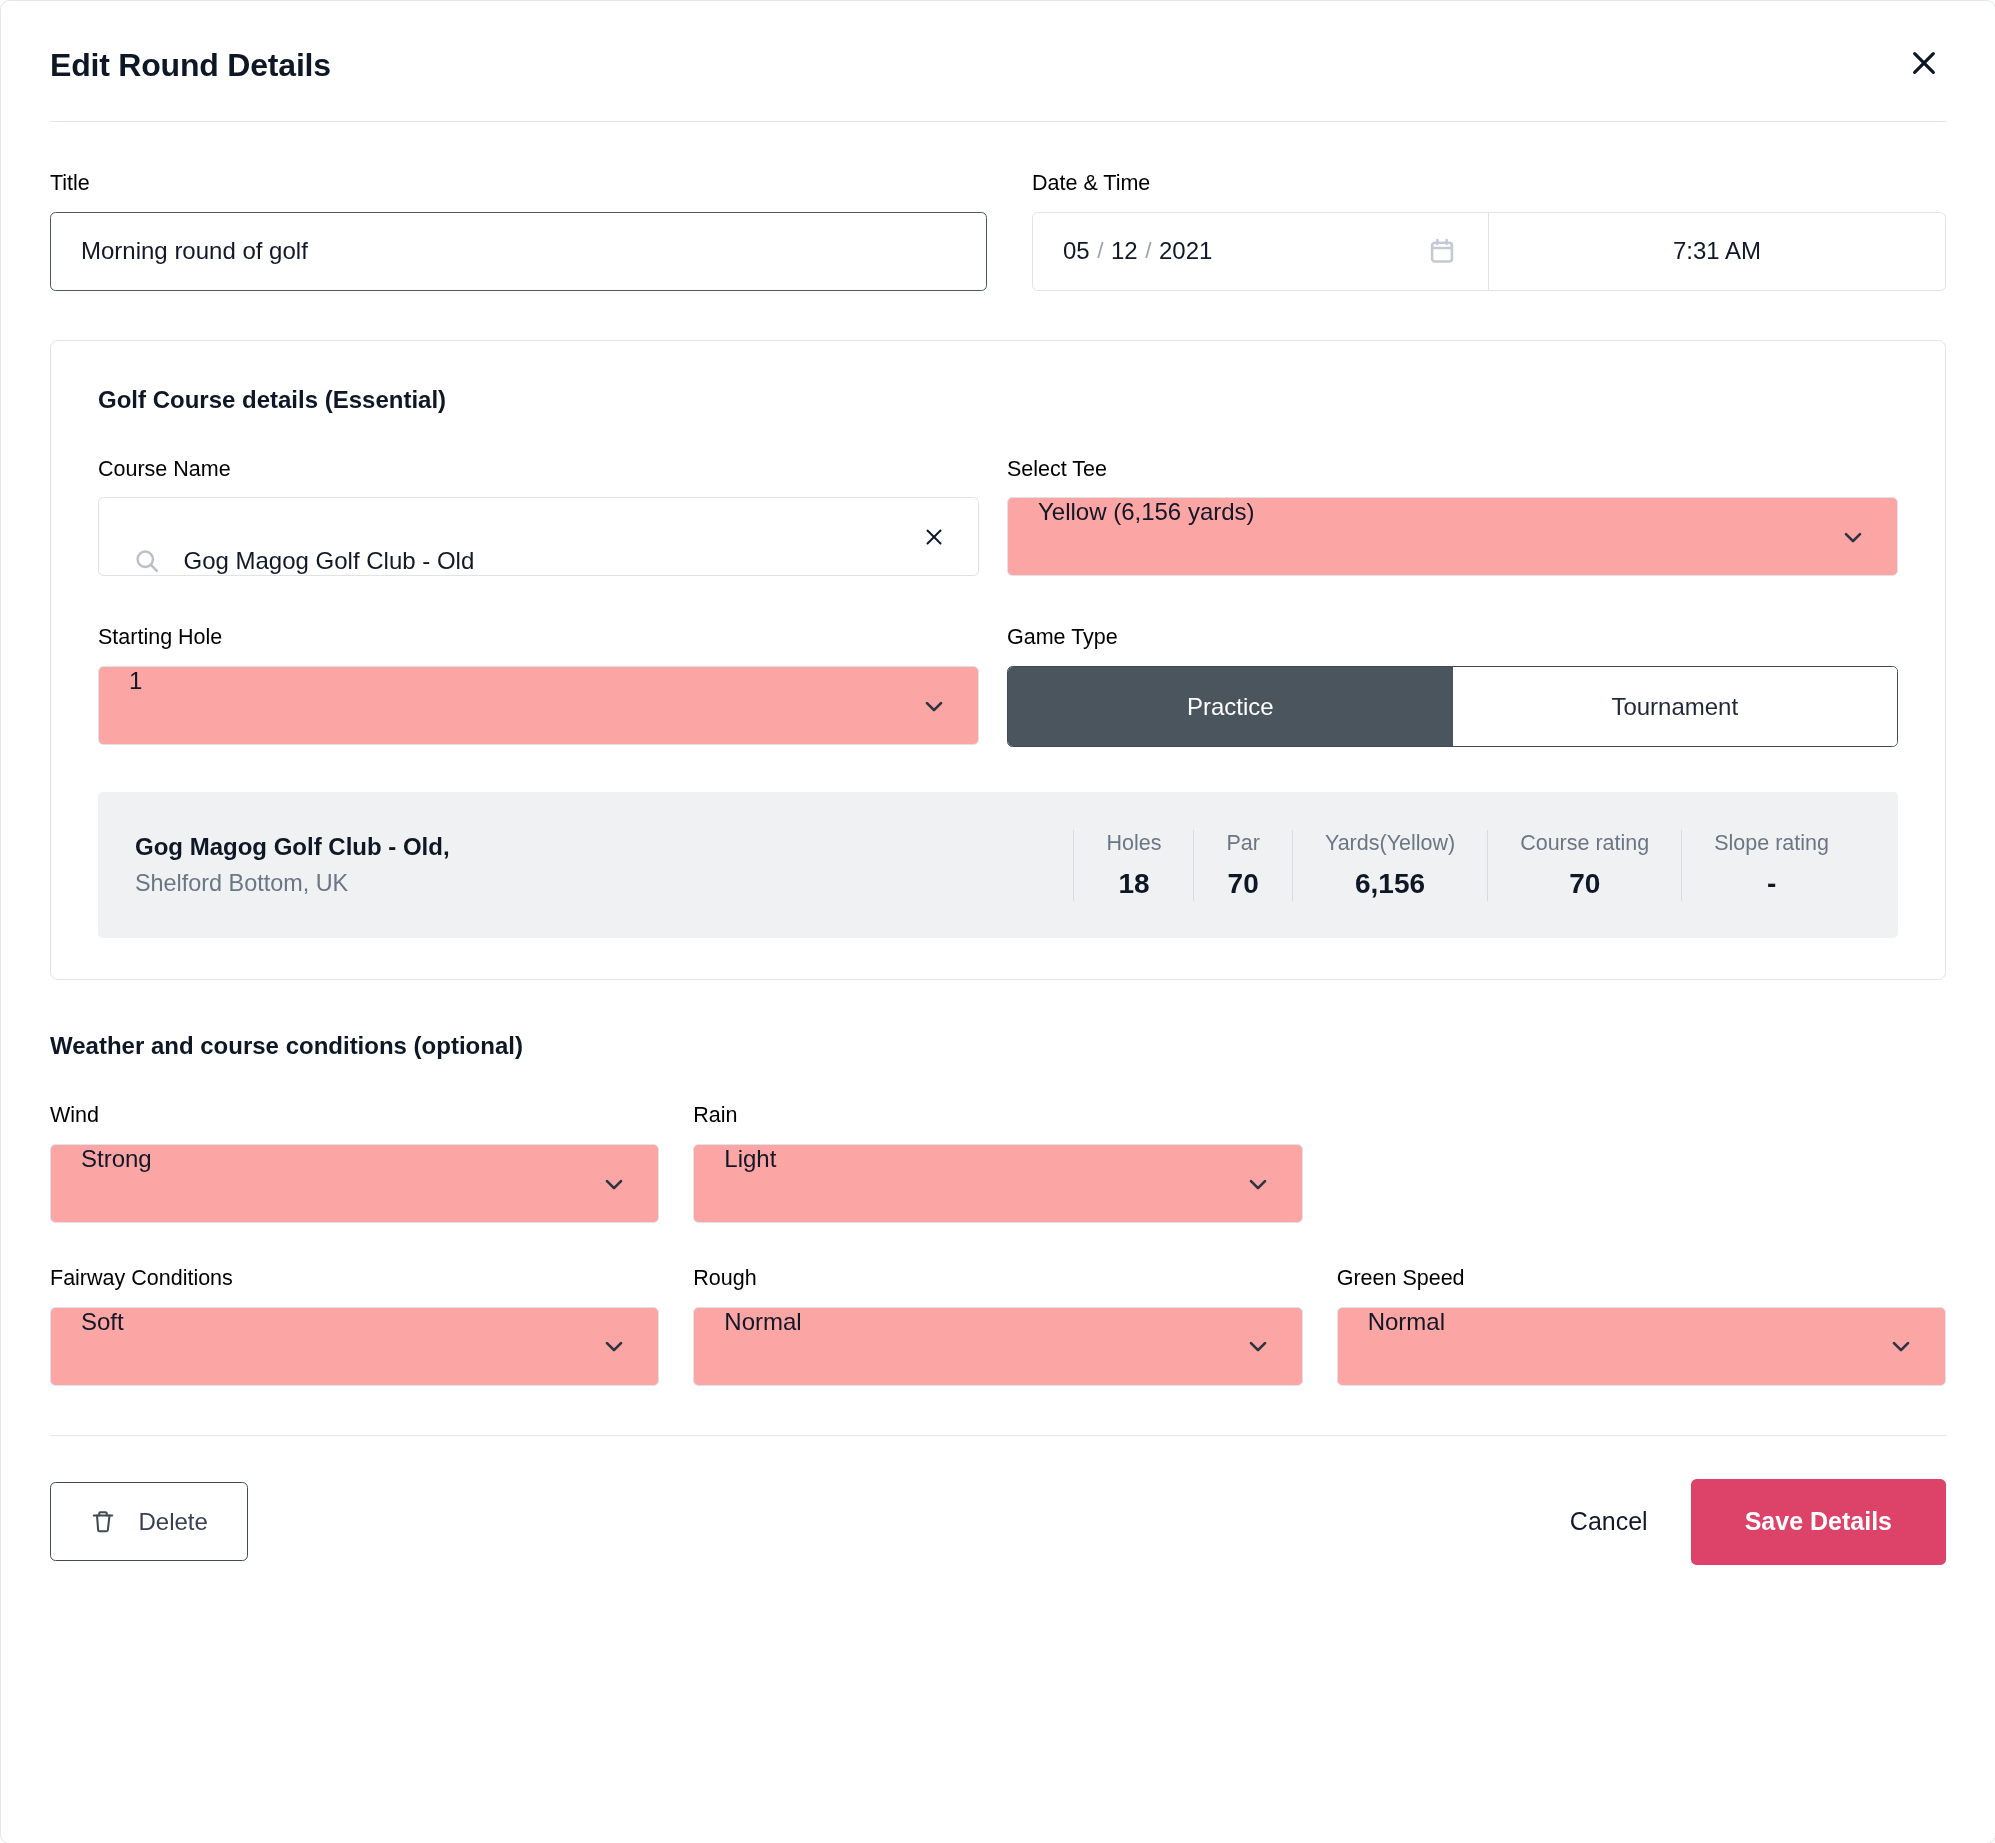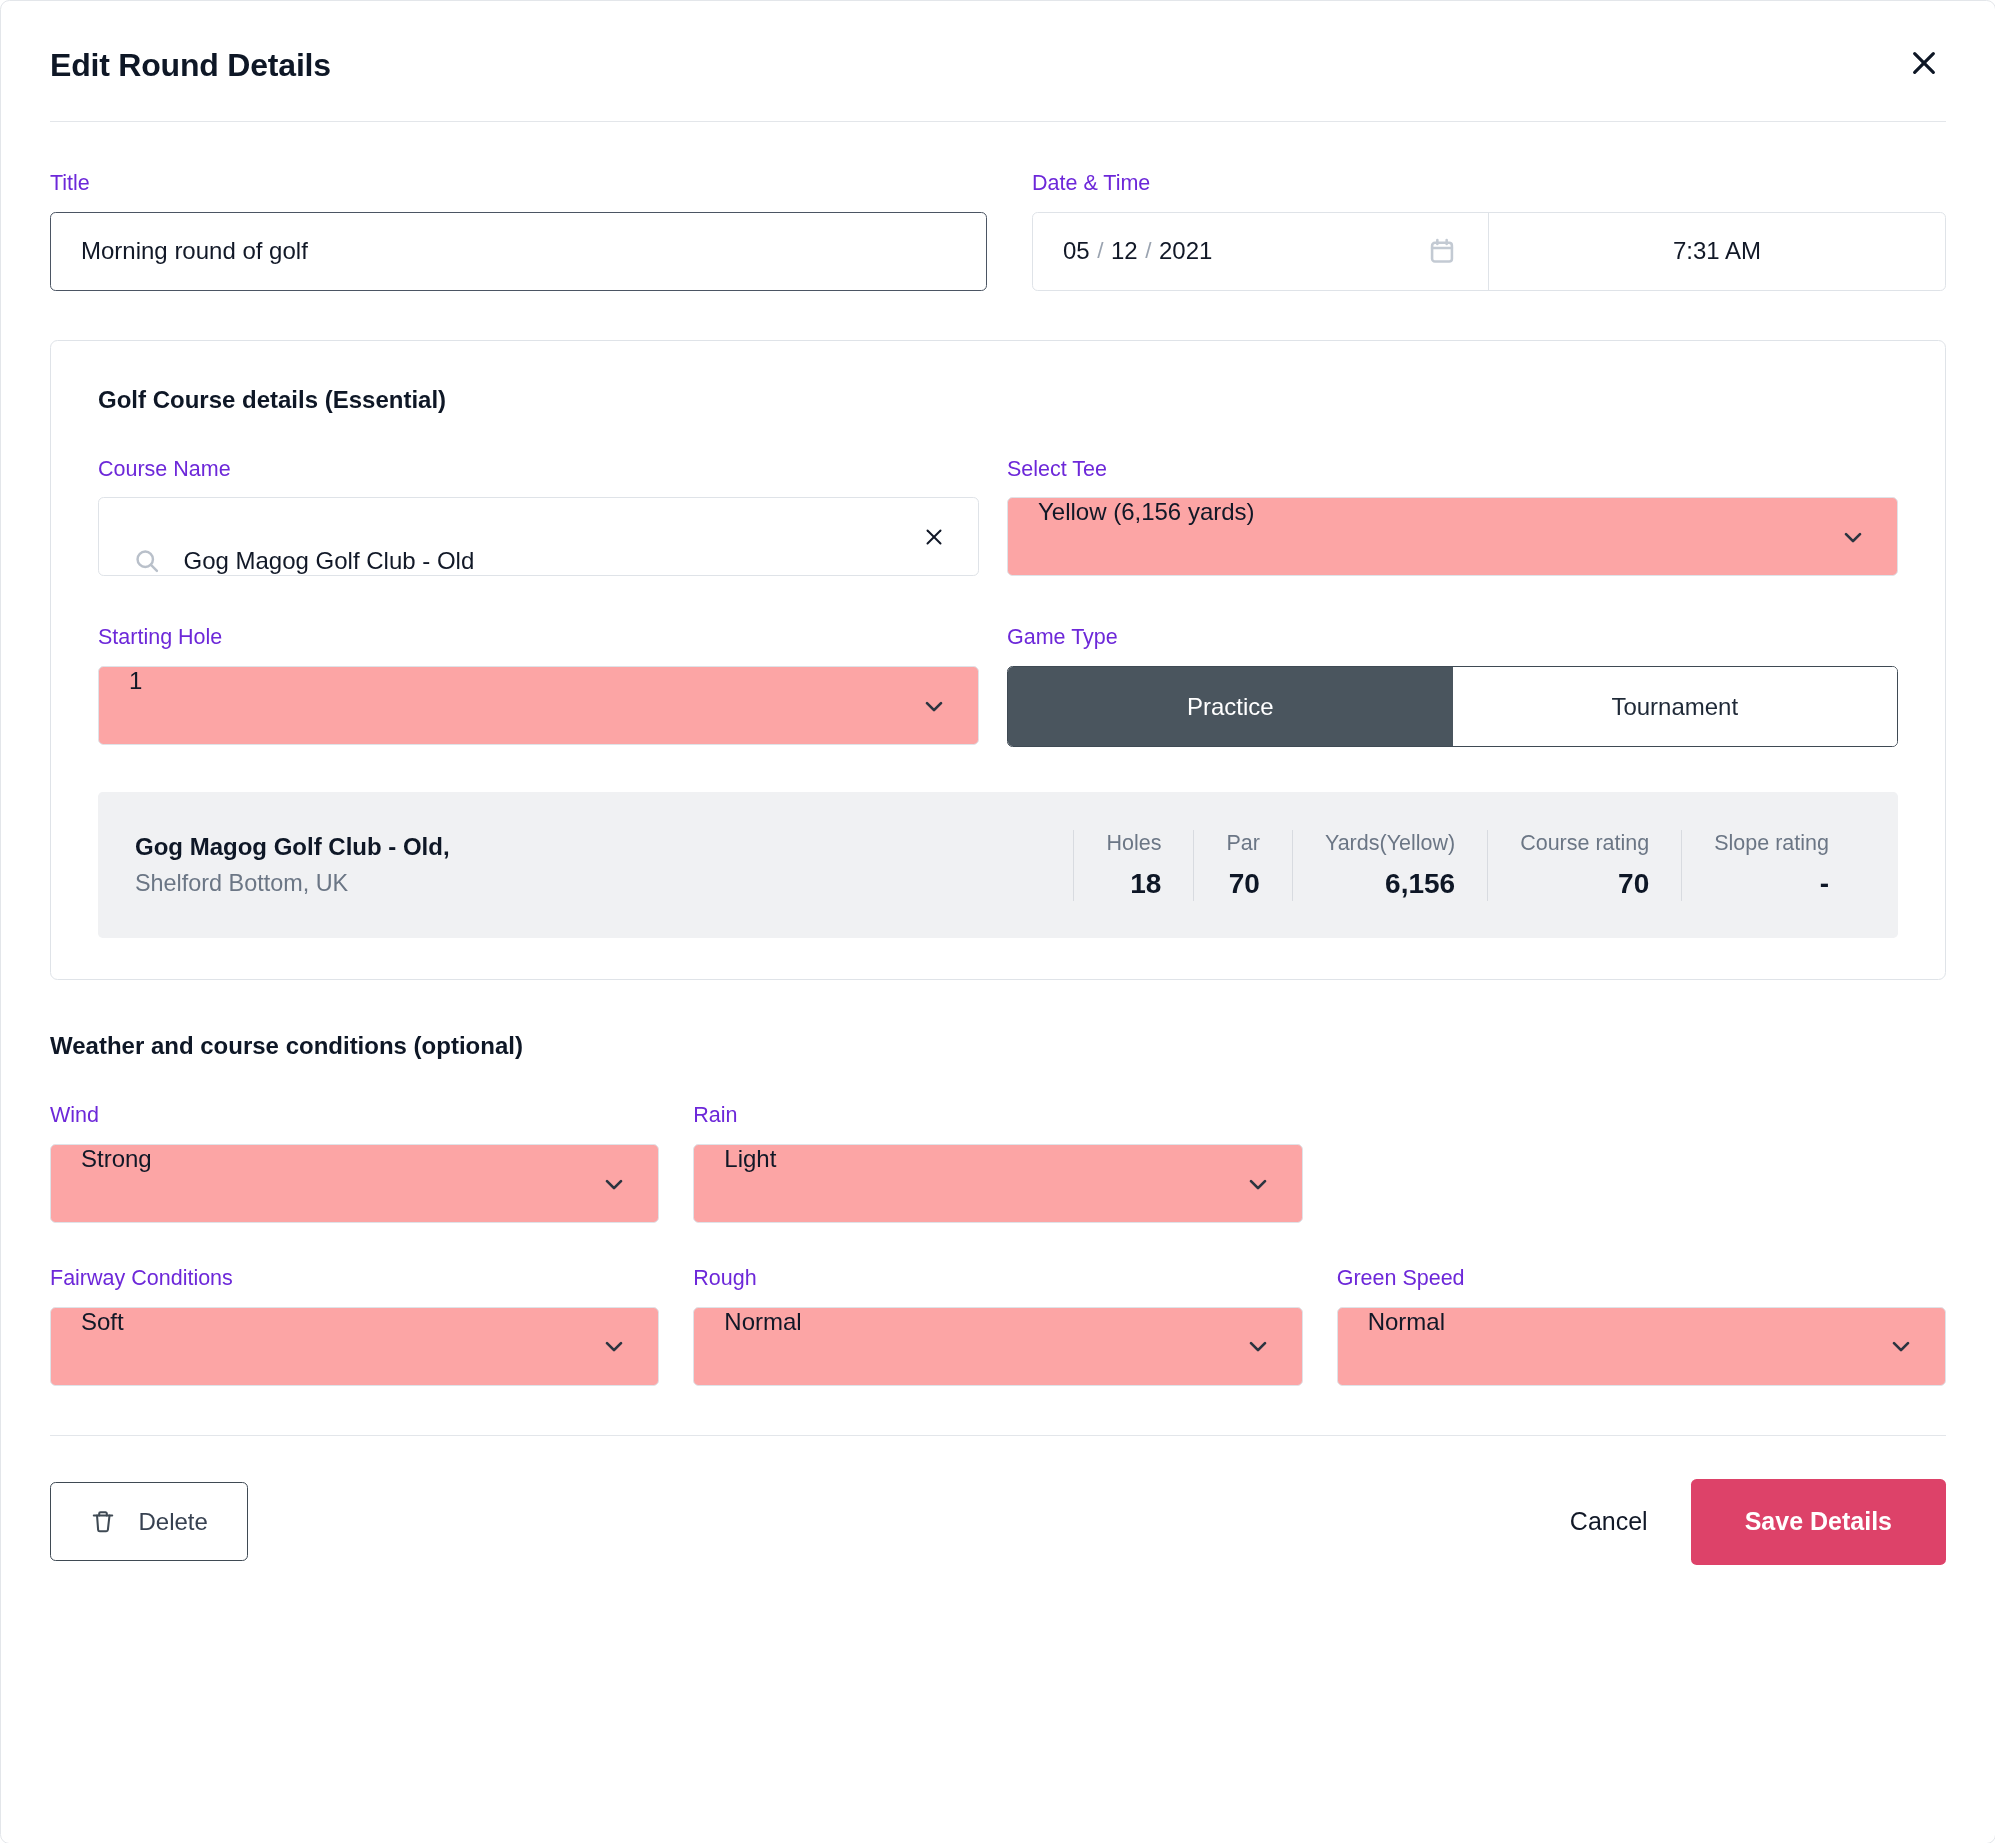--- a/index.html
+++ b/index.html
@@ -54,21 +54,21 @@
     background: #e3e6ea;
   }
 
   
   .modal-body {
     padding: 0 49px;
   }
 
   .field-label {
     font-size: 21.5px;
-    color: #6d28d9;
+    color: #000000;
     margin-bottom: 15px;
     line-height: 1.2;
     display: block;
   }
 
   .row {
     display: flex;
     gap: 45px;
   }
 
@@ -257,21 +257,21 @@
   .stats-course-loc {
     font-size: 23.4px;
     color: #6b7685;
     line-height: 1.35;
     margin-top: 3.7px;
   }
   .stat {
     flex: none;
     border-left: 1.3px solid #d8dbe0;
     padding: 0 32px;
-    text-align: right;
+    text-align: center;
   }
   .stat-label {
     font-size: 21.5px;
     color: #6b7685;
     line-height: 1.3;
   }
   .stat-value {
     font-size: 28px;
     font-weight: bold;
     color: #0e1726;

